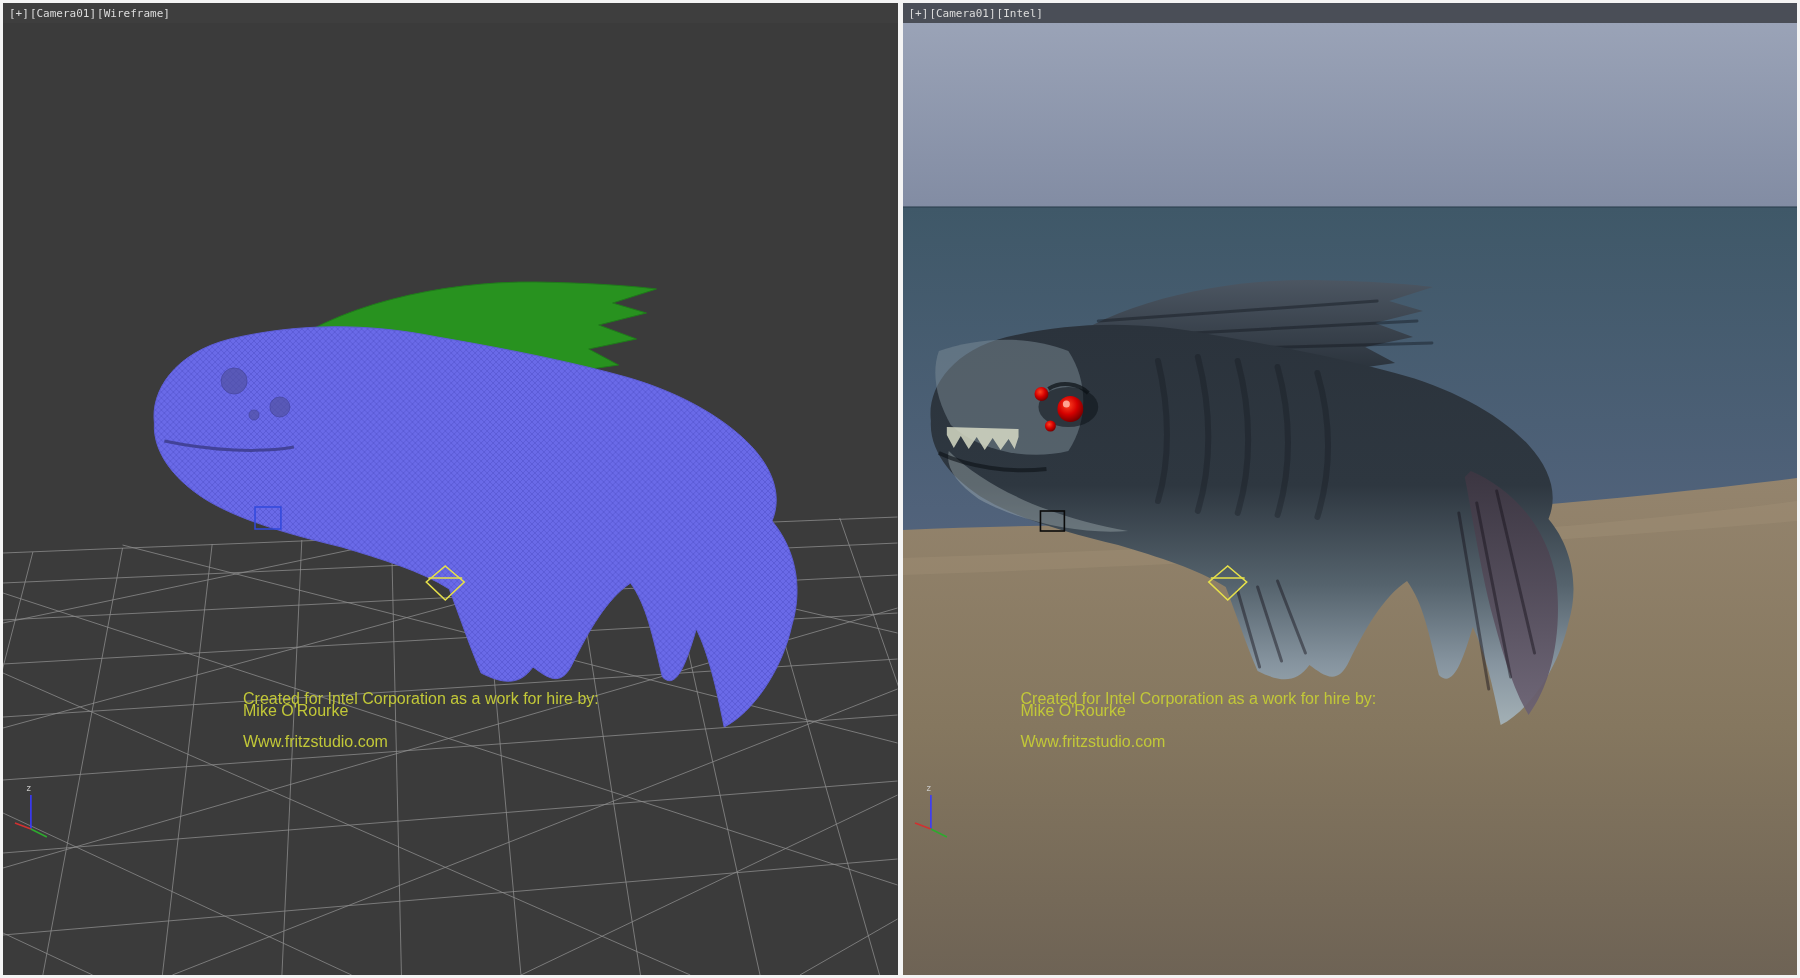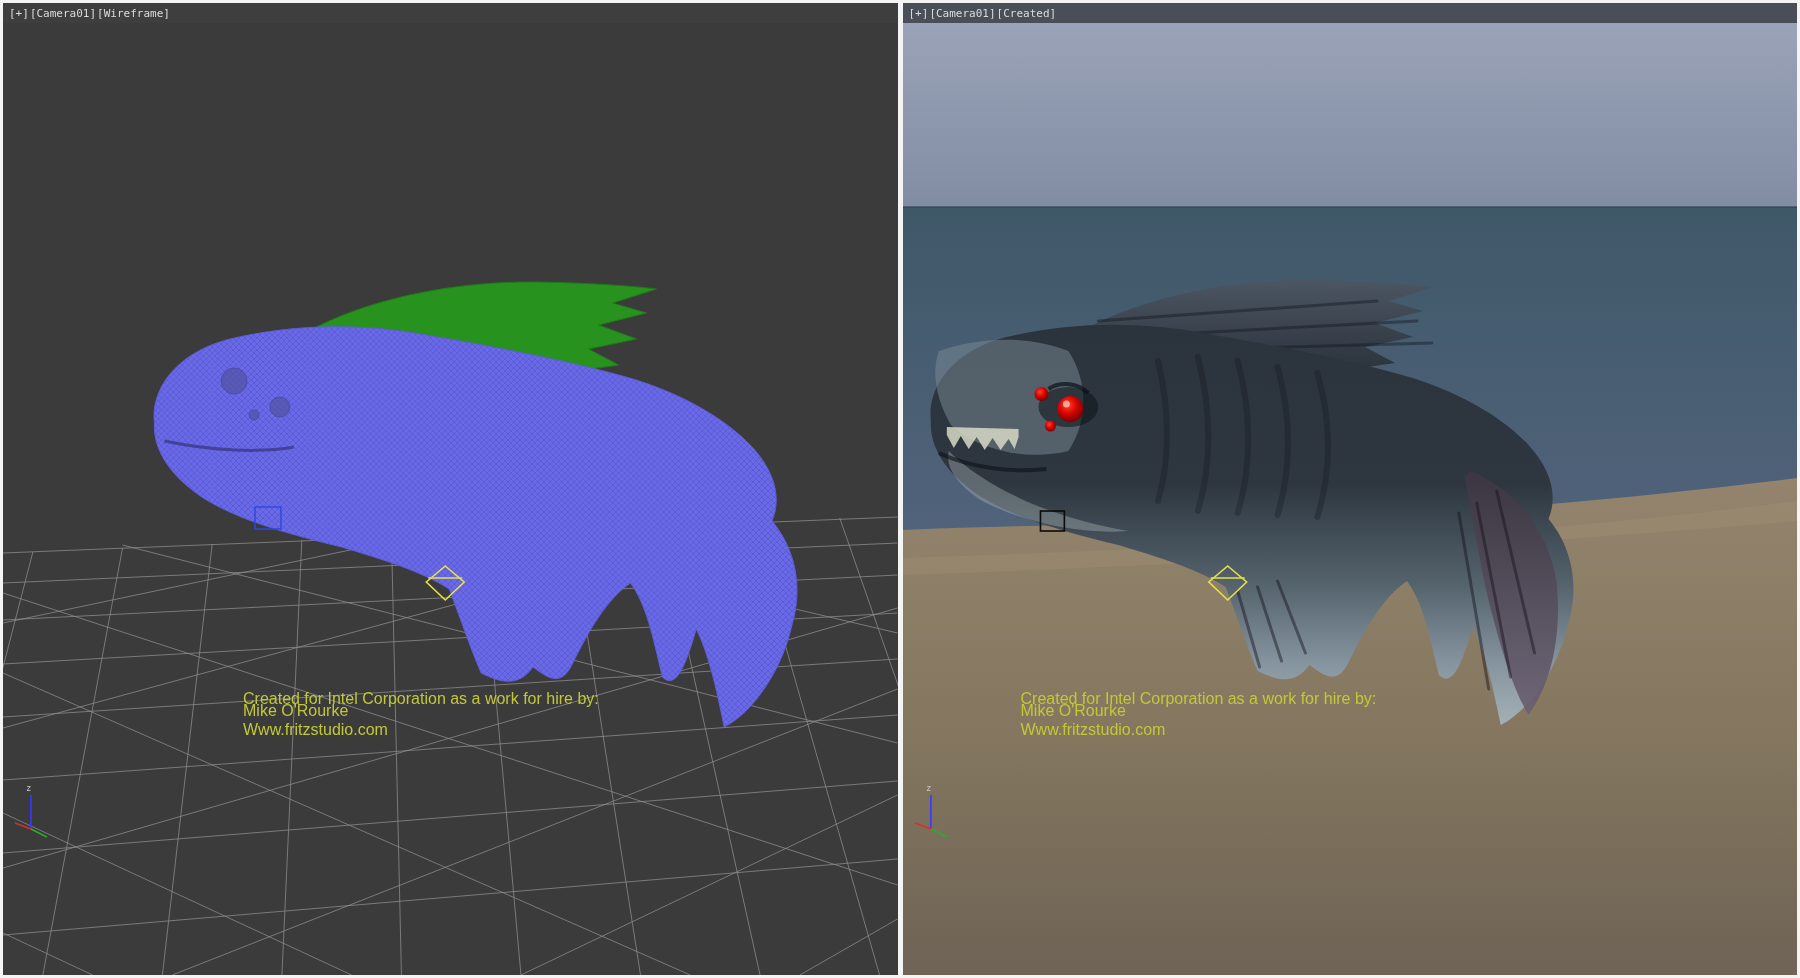--- a/index.html
+++ b/index.html
@@ -8,21 +8,21 @@
   .viewport{flex:1;position:relative;display:flex;flex-direction:column;overflow:hidden;}
   .vp-left{background:var(--viewport-bg,#3b3b3b);}
   .vp-right{background:#47505e;}
   .vp-labelbar{flex:0 0 20px;height:20px;display:flex;align-items:center;gap:1px;padding-left:6px;
     font-family:"DejaVu Sans Mono",monospace;font-size:11px;color:var(--label-text,#dcdcdc);}
   .vp-left .vp-labelbar{background:#3e3e3e;}
   .vp-right .vp-labelbar{background:#4a4e57;}
   .vp-label{cursor:pointer;}
   .vp-canvas{flex:1;min-height:0;width:100%;height:100%;display:block;}
   .scene-annotation{position:absolute;font-size:16px;line-height:11.5px;color:var(--annotation-yellow,#c2c838);white-space:nowrap;}
-  .scene-annotation .gap{margin-top:8px;}
+  .scene-annotation .gap{margin-top:20px;}
   .anno-left{left:240px;top:690px;}
   .anno-right{left:118px;top:690px;}
 
   .grid-line{stroke:var(--grid-line,#8f8f8f);stroke-width:1;fill:none;opacity:.75;}
   .wire-base{fill:var(--wireframe-body,#6a6ae8);}
   .wire-hatch{stroke:#5656d0;stroke-width:.7;}
   .fin-green{fill:var(--fin-green,#28921f);stroke:#1f7a1a;stroke-width:1;}
   .gizmo{stroke:var(--gizmo-yellow,#e6e04a);fill:none;stroke-width:1.6;}
   .sel-rect{stroke:var(--selection-blue,#3048dd);fill:none;stroke-width:1.5;}
   .blk-rect{stroke:#0b0b0b;fill:none;stroke-width:1.6;}
@@ -132,21 +132,21 @@
       <div>Created for Intel Corporation as a work for hire by:</div>
       <div>Mike O'Rourke</div>
       <div class="gap">Www.fritzstudio.com</div>
     </div>
   </div>
 
   <div class="viewport vp-right">
     <div class="vp-labelbar">
       <span class="vp-label">[+]</span>
       <span class="vp-label">[Camera01]</span>
-      <span class="vp-label">[Created]</span>
+      <span class="vp-label">[Intel]</span>
     </div>
 
     <svg class="vp-canvas" viewBox="0 0 898 952" preserveAspectRatio="none">
       <defs>
         <linearGradient id="skyG" x1="0" y1="0" x2="0" y2="1">
           <stop offset="0" stop-color="#9aa3b7"></stop>
           <stop offset="1" stop-color="#828ca3"></stop>
         </linearGradient>
         <linearGradient id="seaG" x1="0" y1="0" x2="0" y2="1">
           <stop offset="0" stop-color="#3f5868"></stop>

